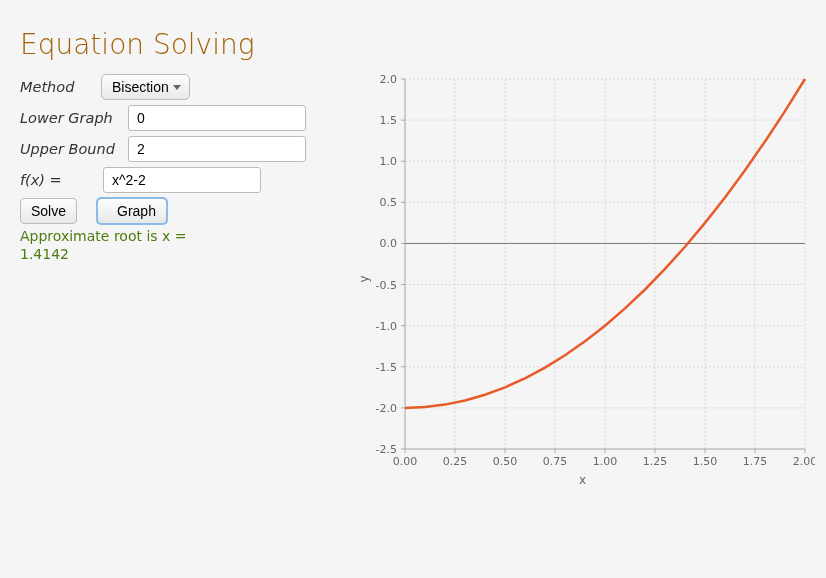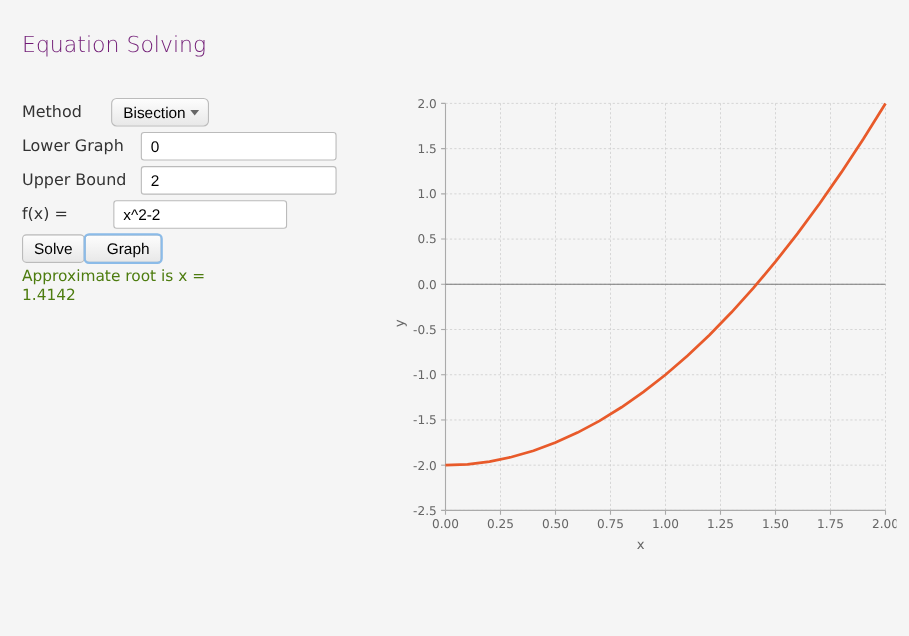--- a/index.html
+++ b/index.html
@@ -12,43 +12,44 @@
     color: #333;
     font-size: 14px;
   }
   .container {
     padding: 20px;
     display: flex;
     flex-direction: column;
   }
   h1 {
     font-weight: 300;
-    font-size: 20px;
-    color: #701a75;
-    margin: 8px 0 32px 0;
+    font-size: 28px;
+    color: #a16207;
+    margin: 8px 0 8px 0;
   }
   .main-row {
     display: flex;
     flex-direction: row;
     align-items: flex-start;
   }
   .left-panel {
     width: 300px;
     flex: 0 0 auto;
   }
   .form-row {
     display: flex;
     align-items: center;
     margin: 5px 0;
     gap: 8px;
   }
   .form-row label {
     min-width: 55px;
     font-size: 14.5px;
     color: #333;
+    font-style: italic;
   }
   .form-row.bound label {
     min-width: 100px;
   }
   select {
     padding: 4px 20px 4px 10px;
     font-size: 14px;
     background: linear-gradient(#fdfdfd, #e8e8e8);
     border: 1px solid #bbb;
     border-radius: 5px;
@@ -75,21 +76,21 @@
     padding: 4px 8px;
     font-size: 14px;
     border: 1px solid #bbb;
     border-radius: 3px;
     background: #fff;
     width: 160px;
   }
   .buttons-row {
     margin-top: 4px;
     display: flex;
-    gap: 0;
+    gap: 20px;
   }
   button {
     padding: 4px 10px;
     font-size: 14px;
     background: linear-gradient(#fdfdfd, #e8e8e8);
     border: 1px solid #bbb;
     border-radius: 4px;
     cursor: pointer;
   }
   button:active, button.active {

